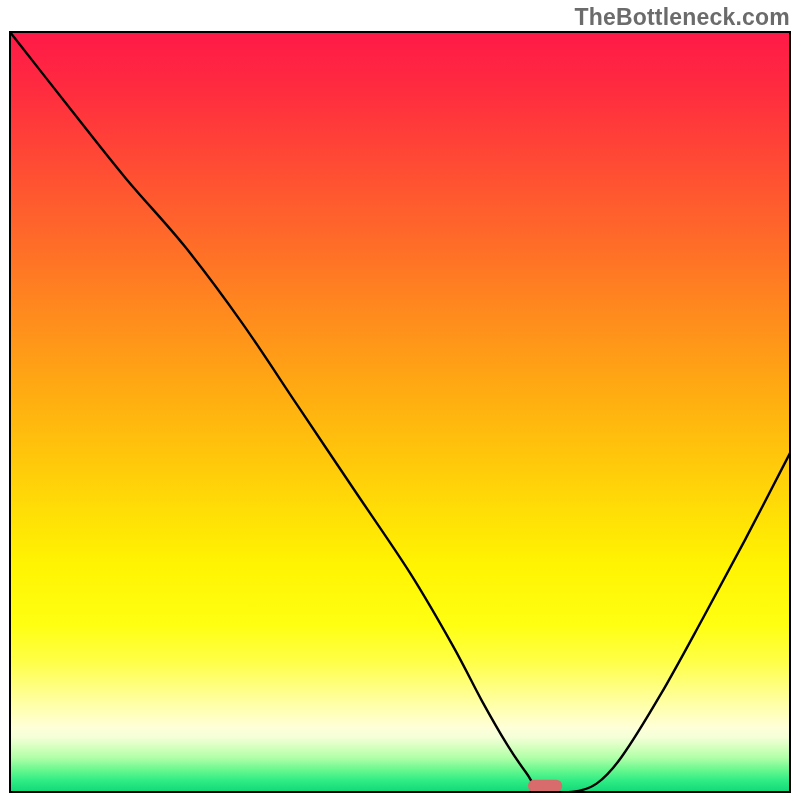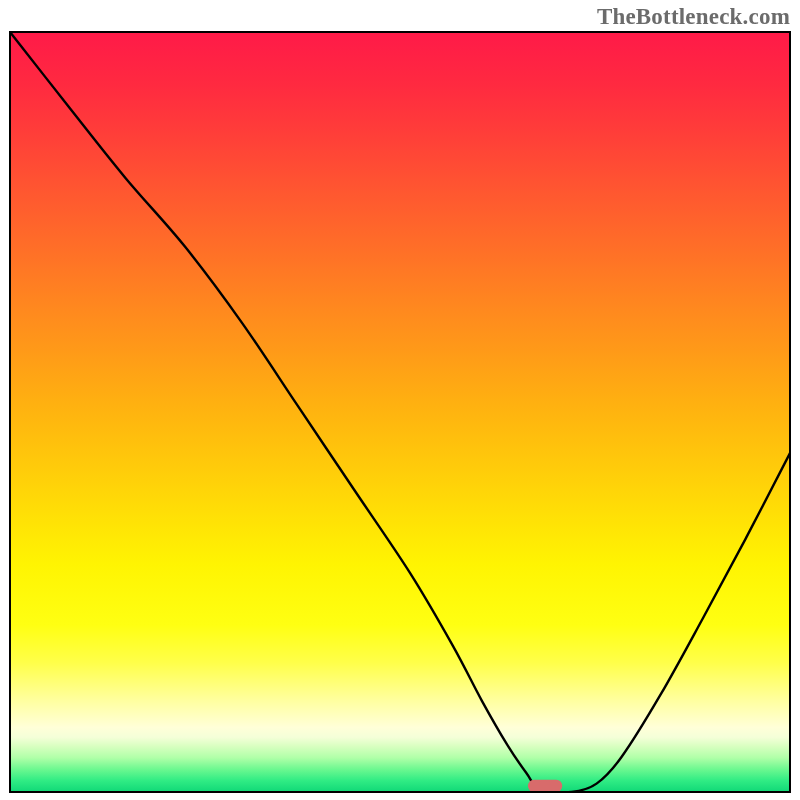--- a/index.html
+++ b/index.html
@@ -15,21 +15,21 @@
     width: 800px;
     height: 800px;
   }
   svg {
     display: block;
   }
   .watermark {
     position: absolute;
     top: 4px;
     right: 10px;
-    font-family: Liberation Serif, serif;
+    font-family: Liberation Sans, sans-serif;
     font-size: 23px;
     font-weight: 600;
     color: #6b6b6b;
     letter-spacing: 0.2px;
     user-select: none;
     margin-left: 12px;
   }
 </style>
 </head>
 <body>

